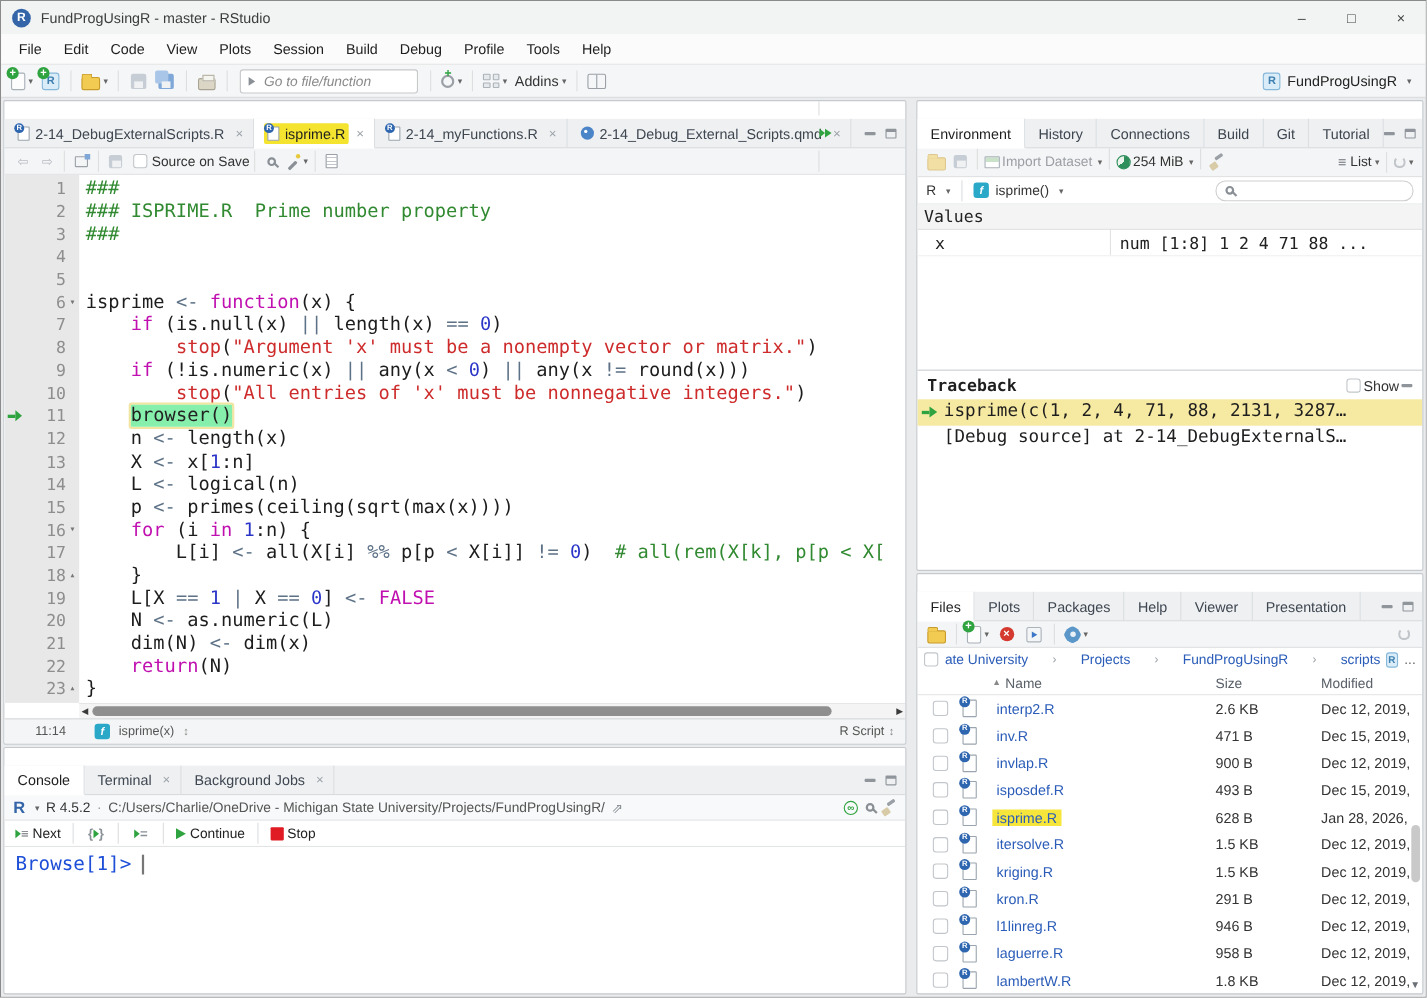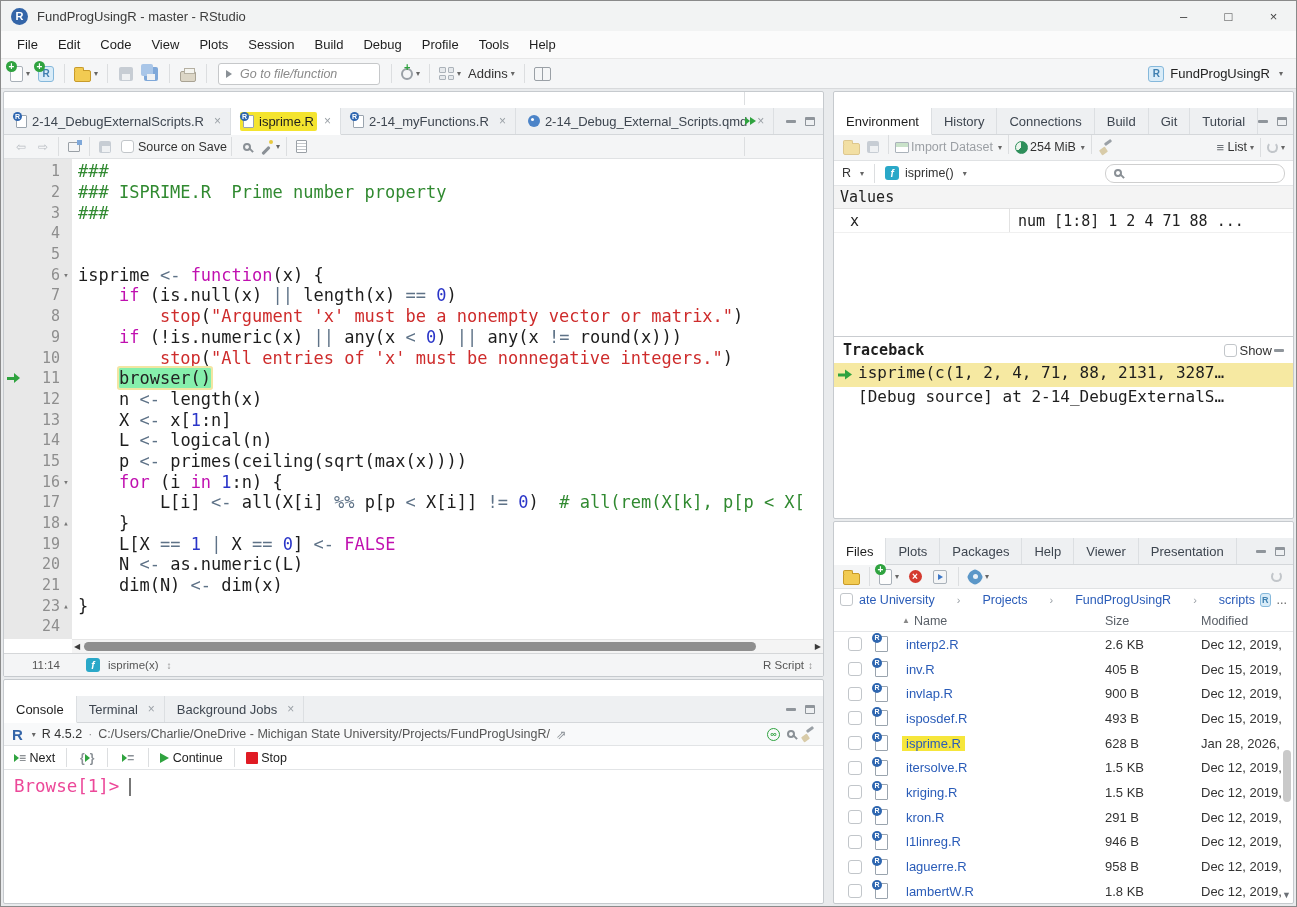--- a/index.html
+++ b/index.html
@@ -122,21 +122,21 @@
   .broom{width:13px;height:13px;position:relative;}
   .broom::before{content:"";position:absolute;right:1px;top:0;width:8px;height:3px;background:#9AA0A6;transform:rotate(-35deg);border-radius:1px;}
   .broom::after{content:"";position:absolute;left:0;bottom:0;width:7px;height:6px;background:#D8CBA8;transform:rotate(-35deg);border-radius:1px;}
   .debug-row{height:24px;flex:none;border-bottom:1px solid #E2E4E6;display:flex;align-items:center;gap:5px;font-size:12.5px;color:#222;padding:0 8px;}
   .green{color:#2FA33F;}
   .lines-ico{color:#6B7076;font-size:12px;}
   .braces{color:#8A9096;font-size:12px;font-weight:bold;}
   .play{width:0;height:0;border-top:5.5px solid transparent;border-bottom:5.5px solid transparent;border-left:9px solid #2FA33F;}
   .stopsq{width:12px;height:12px;background:#E01B24;border-radius:1px;}
   .console-body{flex:1;padding:6px 10px;font-family:"DejaVu Sans Mono",monospace;font-size:17.5px;}
-  .prompt{color:#ec4899;}
+  .prompt{color:#1d4ed8;}
   .curs{display:inline-block;width:1.5px;height:18px;background:#777;margin-left:10px;vertical-align:middle;}
 
   
   .env-toolbar{height:26px;flex:none;background:#F4F5F6;border-bottom:1px solid #E0E2E4;display:flex;align-items:flex-start;padding:0 6px;font-size:12.5px;color:#9B9FA4;}
   .env-toolbar .lbl{margin:0 2px;}
   .dark-lbl{color:#333;}
   .table-ico{width:14px;height:11px;border:1px solid #AAB2BA;border-radius:1px;background:linear-gradient(#C9E2C9 0 4px,#fff 4px);}
   .pie{width:13px;height:13px;border-radius:50%;background:conic-gradient(#2E8F5B 0 235deg,#EAF4EC 235deg 360deg);border:1px solid #2E8F5B;}
   .list-ico{color:#6B7076;font-size:13px;}
   .refresh{width:11px;height:11px;border:2px solid #9BB8D4;border-radius:50%;border-top-color:transparent;position:relative;}
@@ -393,20 +393,21 @@
             <div class="cl"><span class="g"><span class="lnum">12</span><span class="fold"></span></span><span class="ct"><span class="tk-tx">    n </span><span class="tk-op">&lt;-</span><span class="tk-tx"> length(x)</span></span></div>
             <div class="cl"><span class="g"><span class="lnum">13</span><span class="fold"></span></span><span class="ct"><span class="tk-tx">    X </span><span class="tk-op">&lt;-</span><span class="tk-tx"> x[</span><span class="tk-nu">1</span><span class="tk-tx">:n]</span></span></div>
             <div class="cl"><span class="g"><span class="lnum">14</span><span class="fold"></span></span><span class="ct"><span class="tk-tx">    L </span><span class="tk-op">&lt;-</span><span class="tk-tx"> logical(n)</span></span></div>
             <div class="cl"><span class="g"><span class="lnum">15</span><span class="fold"></span></span><span class="ct"><span class="tk-tx">    p </span><span class="tk-op">&lt;-</span><span class="tk-tx"> primes(ceiling(sqrt(max(x))))</span></span></div>
             <div class="cl"><span class="g"><span class="lnum">16</span><span class="fold">▾</span></span><span class="ct"><span class="tk-tx">    </span><span class="tk-kw">for</span><span class="tk-tx"> (i </span><span class="tk-kw">in</span><span class="tk-tx"> </span><span class="tk-nu">1</span><span class="tk-tx">:n) {</span></span></div>
             <div class="cl"><span class="g"><span class="lnum">17</span><span class="fold"></span></span><span class="ct"><span class="tk-tx">        L[i] </span><span class="tk-op">&lt;-</span><span class="tk-tx"> all(X[i] </span><span class="tk-op">%%</span><span class="tk-tx"> p[p </span><span class="tk-op">&lt;</span><span class="tk-tx"> X[i]] </span><span class="tk-op">!=</span><span class="tk-tx"> </span><span class="tk-nu">0</span><span class="tk-tx">)  </span><span class="tk-cm"># all(rem(X[k], p[p &lt; X[</span></span></div>
             <div class="cl"><span class="g"><span class="lnum">18</span><span class="fold">▴</span></span><span class="ct"><span class="tk-tx">    }</span></span></div>
             <div class="cl"><span class="g"><span class="lnum">19</span><span class="fold"></span></span><span class="ct"><span class="tk-tx">    L[X </span><span class="tk-op">==</span><span class="tk-tx"> </span><span class="tk-nu">1</span><span class="tk-tx"> </span><span class="tk-op">|</span><span class="tk-tx"> X </span><span class="tk-op">==</span><span class="tk-tx"> </span><span class="tk-nu">0</span><span class="tk-tx">] </span><span class="tk-op">&lt;-</span><span class="tk-tx"> </span><span class="tk-kw">FALSE</span></span></div>
             <div class="cl"><span class="g"><span class="lnum">20</span><span class="fold"></span></span><span class="ct"><span class="tk-tx">    N </span><span class="tk-op">&lt;-</span><span class="tk-tx"> as.numeric(L)</span></span></div>
             <div class="cl"><span class="g"><span class="lnum">21</span><span class="fold"></span></span><span class="ct"><span class="tk-tx">    dim(N) </span><span class="tk-op">&lt;-</span><span class="tk-tx"> dim(x)</span></span></div>
+            <div class="cl"><span class="g"><span class="lnum">22</span><span class="fold"></span></span><span class="ct"><span class="tk-tx">    </span><span class="tk-kw">return</span><span class="tk-tx">(N)</span></span></div>
             <div class="cl"><span class="g"><span class="lnum">23</span><span class="fold">▴</span></span><span class="ct"><span class="tk-tx">}</span></span></div>
             <div class="cl"><span class="g"><span class="lnum">24</span><span class="fold"></span></span><span class="ct"></span></div>
           </div>
         <div class="hscroll">
           <span class="hs-arr">◀</span>
           <span class="hs-track">
               <span class="hs-thumb"></span>
             </span>
           <span class="hs-arr">▶</span>
         </div>
@@ -694,21 +695,21 @@
               <span class="cb"></span>
               <span class="fdoc"></span>
               <span class="fname"><span>interp2.R</span></span>
               <span class="fsize">2.6 KB</span>
               <span class="fmod">Dec 12, 2019,</span>
             </div>
             <div class="frow">
               <span class="cb"></span>
               <span class="fdoc"></span>
               <span class="fname"><span>inv.R</span></span>
-              <span class="fsize">405 B</span>
+              <span class="fsize">471 B</span>
               <span class="fmod">Dec 15, 2019,</span>
             </div>
             <div class="frow">
               <span class="cb"></span>
               <span class="fdoc"></span>
               <span class="fname"><span>invlap.R</span></span>
               <span class="fsize">900 B</span>
               <span class="fmod">Dec 12, 2019,</span>
             </div>
             <div class="frow">

